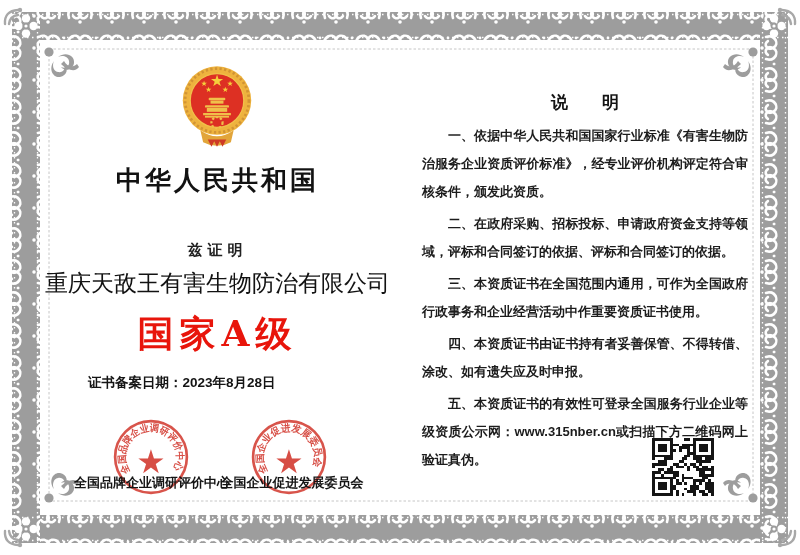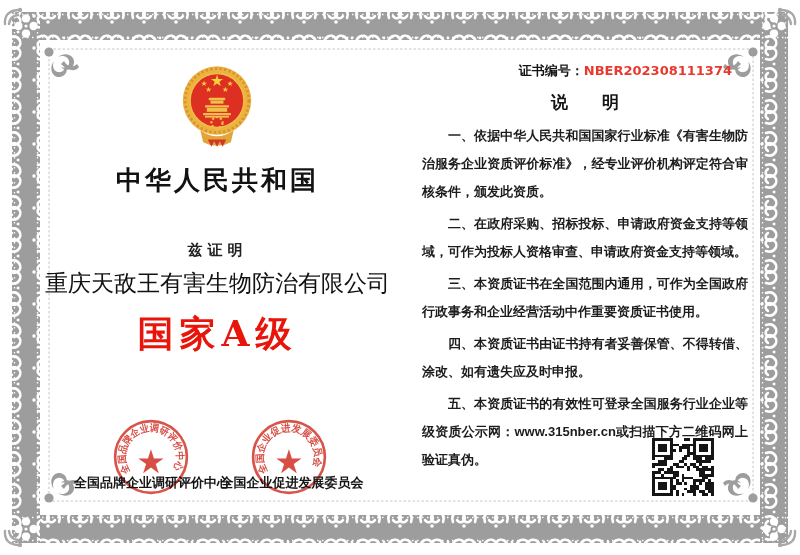--- a/index.html
+++ b/index.html
@@ -146,20 +146,21 @@
     </g>
     <circle cx="40" cy="64" r="6" fill="none" stroke="#f0c04a" stroke-width="2.4" stroke-dasharray="2.4 2"></circle>
   </svg>
 
   <div class="abs title1">中华人民共和国</div>
   <div class="abs certify">兹证明</div>
   <div class="abs company">重庆天敌王有害生物防治有限公司</div>
   <div class="abs grade">国家A级</div>
 
   <div class="abs dates">
+    <div><span>证书备案日期：</span><span>2023年8月28日</span></div>
   </div>
 
   <svg class="abs seal seal-1" viewBox="0 0 100 100">
     <defs>
         <path id="sealArc1" d="M23,68.9 A33,33 0 1 1 77,68.9" fill="none"></path>
       </defs>
     <circle cx="50" cy="50" r="46" fill="none" stroke="#d5453c" stroke-width="3.4" opacity="0.92"></circle>
     <text font-size="12.5" fill="#d5453c" opacity="0.95" font-weight="bold">
       <textPath href="#sealArc1" textLength="140" lengthAdjust="spacingAndGlyphs">全国品牌企业调研评价中心</textPath>
     </text>
@@ -171,27 +172,24 @@
       </defs>
     <circle cx="50" cy="50" r="46" fill="none" stroke="#d5453c" stroke-width="3.4" opacity="0.92"></circle>
     <text font-size="12.5" fill="#d5453c" opacity="0.95" font-weight="bold">
       <textPath href="#sealArc2" textLength="136" lengthAdjust="spacingAndGlyphs">全国企业促进发展委员会</textPath>
     </text>
     <text x="50" y="70" font-size="42" text-anchor="middle" fill="#d5453c" opacity="0.95">★</text>
   </svg>
   <div class="abs seal-label seal-label-1">全国品牌企业调研评价中心</div>
   <div class="abs seal-label seal-label-2">全国企业促进发展委员会</div>
 
-  <div class="abs certno">
-    <span class="lbl">证书编号：</span><span class="val">NBER202308111374</span>
-  </div>
   <div class="abs explain-h">说　　明</div>
   <div class="abs explain">
     <p>一、依据中华人民共和国国家行业标准《有害生物防治服务企业资质评价标准》，经专业评价机构评定符合审核条件，颁发此资质。</p>
-    <p>二、在政府采购、招标投标、申请政府资金支持等领域，可作为投标人资格审查、申请政府资金支持等领域。</p>
+    <p>二、在政府采购、招标投标、申请政府资金支持等领域，评标和合同签订的依据、评标和合同签订的依据。</p>
     <p>三、本资质证书在全国范围内通用，可作为全国政府行政事务和企业经营活动中作重要资质证书使用。</p>
     <p>四、本资质证书由证书持有者妥善保管、不得转借、涂改、如有遗失应及时申报。</p>
     <p>五、本资质证书的有效性可登录全国服务行业企业等级资质公示网：www.315nber.cn或扫描下方二维码网上验证真伪。</p>
   </div>
 
   <svg id="qr" class="abs qr" viewBox="0 0 21 21" preserveAspectRatio="none" shape-rendering="crispEdges">
       <rect x="11" y="0" width="1" height="1" fill="#151515"></rect>
       <rect x="12" y="0" width="1" height="1" fill="#151515"></rect>
       <rect x="7" y="2" width="1" height="1" fill="#151515"></rect>
       <rect x="8" y="2" width="1" height="1" fill="#151515"></rect>

